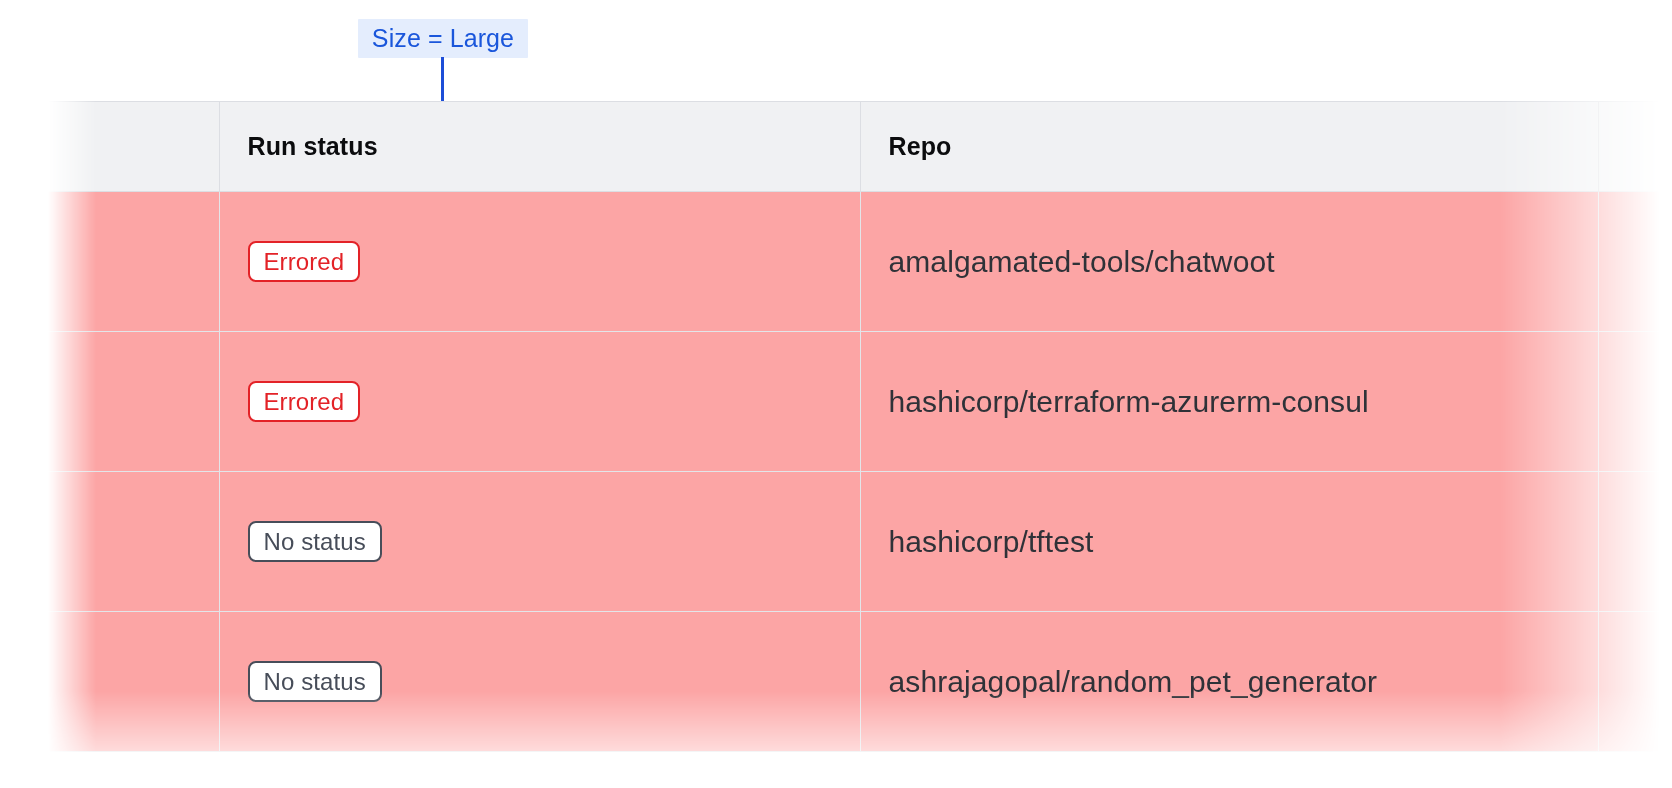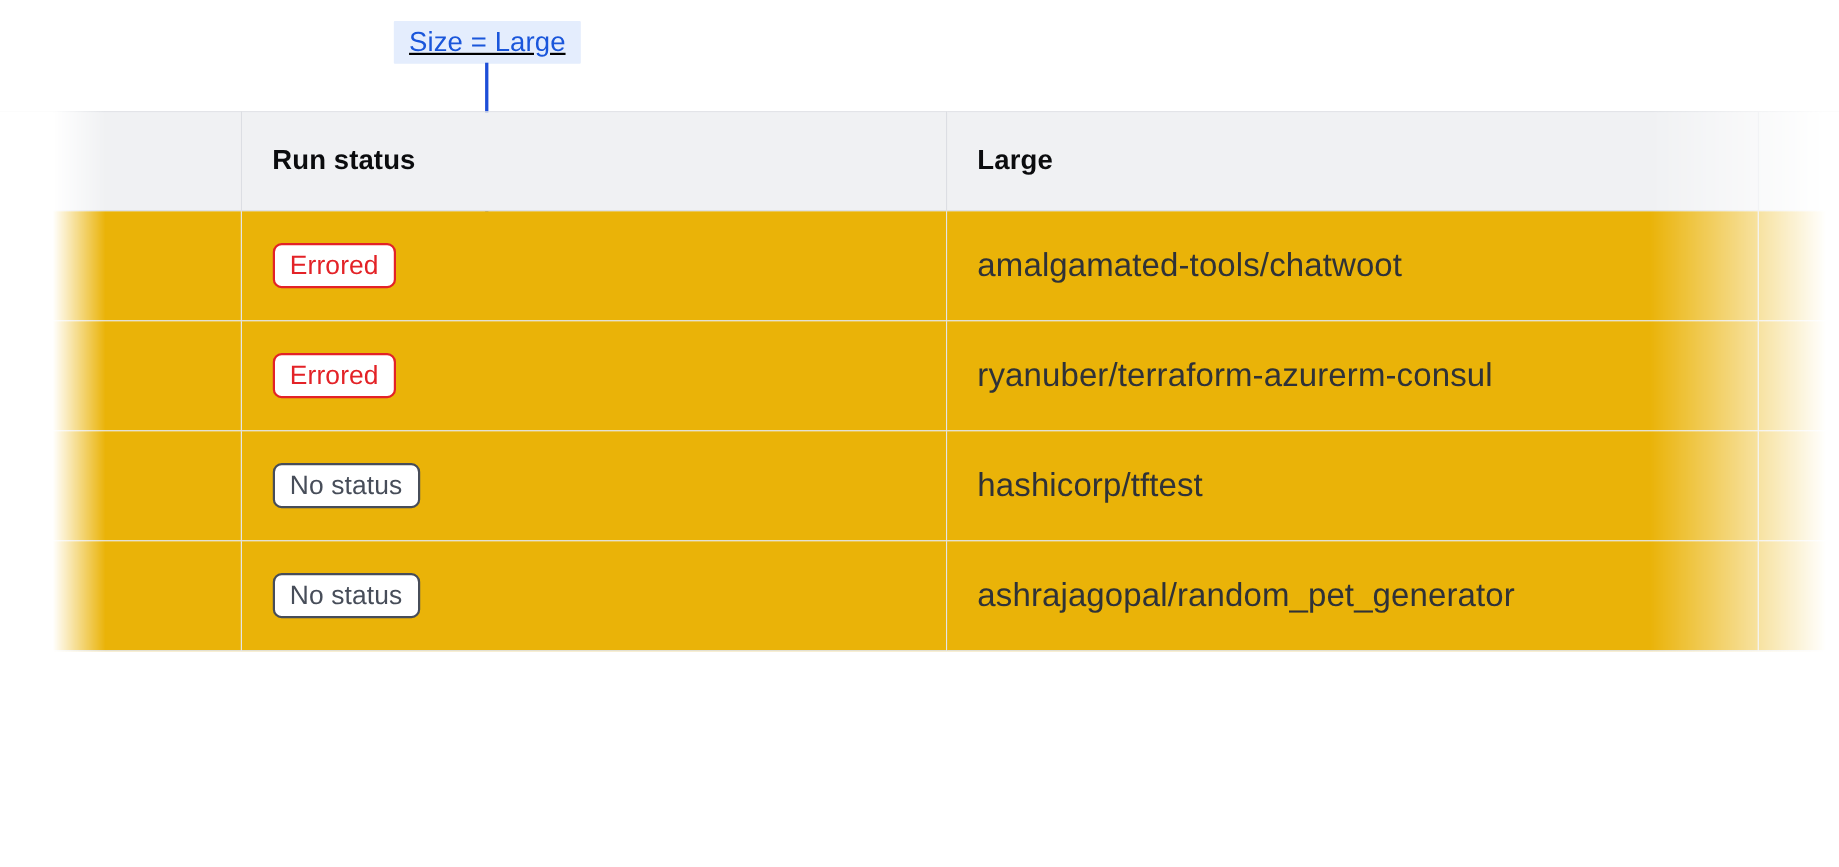--- a/index.html
+++ b/index.html
@@ -29,21 +29,20 @@
     position: absolute;
     left: 358px;
     top: 19px;
     width: 170px;
     height: 39px;
     background: #e4edfd;
     border-radius: 1px;
     display: flex;
     align-items: center;
     justify-content: center;
-    text-decoration: underline;
   }
   #callout-label {
     font-size: 25px;
     line-height: 1;
     color: #1a56db;
     letter-spacing: 0.1px;
     white-space: nowrap;
   }
   #callout-line {
     position: absolute;
@@ -108,22 +107,22 @@
     font-size: 25px;
     font-weight: bold;
     color: #0b0c0e;
     letter-spacing: 0.1px;
     margin-left: 46px;
   }
   table.grid thead th.lead { padding-left: 0; }
   table.grid thead th.tail { border-right: none; }
 
   table.grid tbody td {
-    height: 100px;
-    background: #eab308;
+    height: 140px;
+    background: #fca5a5;
     border-bottom: 1px solid #e3e5e9;
     border-right: 1px solid #e3e5e9;
     padding: 0 0 0 28px;
     vertical-align: middle;
     text-align: left;
   }
   table.grid tbody td.lead { padding-left: 0; }
   table.grid tbody td.tail { border-right: none; }
 
   .repo-text {
@@ -172,21 +171,21 @@
           <col class="c-repo">
           <col class="c-tail">
       </colgroup>
       <thead>
         <tr>
           <th class="lead"></th>
           <th>
             <span>Run status</span>
           </th>
           <th>
-            <span>Large</span>
+            <span>Repo</span>
           </th>
           <th class="tail"></th>
         </tr>
       </thead>
       <tbody id="table-body">
   <tr>
     <td class="lead"></td>
     <td>
       <span class="pill errored">
         <span class="pill-label">Errored</span>
@@ -200,21 +199,21 @@
 
 
   <tr>
     <td class="lead"></td>
     <td>
       <span class="pill errored">
         <span class="pill-label">Errored</span>
       </span>
     </td>
     <td>
-      <span class="repo-text">ryanuber/terraform-azurerm-consul</span>
+      <span class="repo-text">hashicorp/terraform-azurerm-consul</span>
     </td>
     <td class="tail"></td>
   </tr>
 
   <tr>
     <td class="lead"></td>
     <td>
       <span class="pill no-status">
         <span class="pill-label">No status</span>
       </span>

